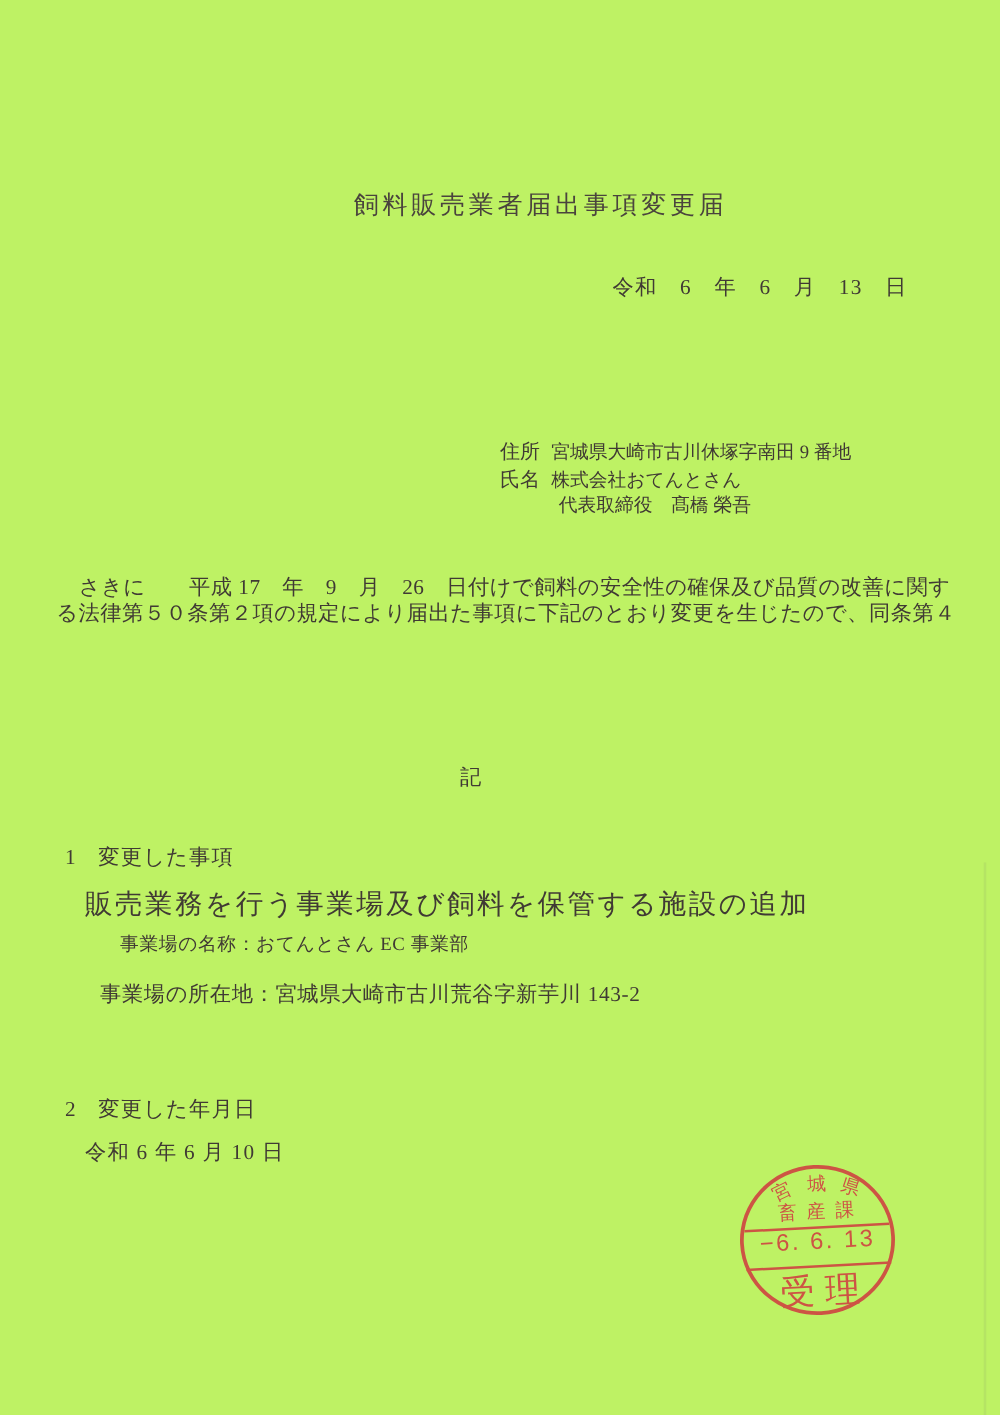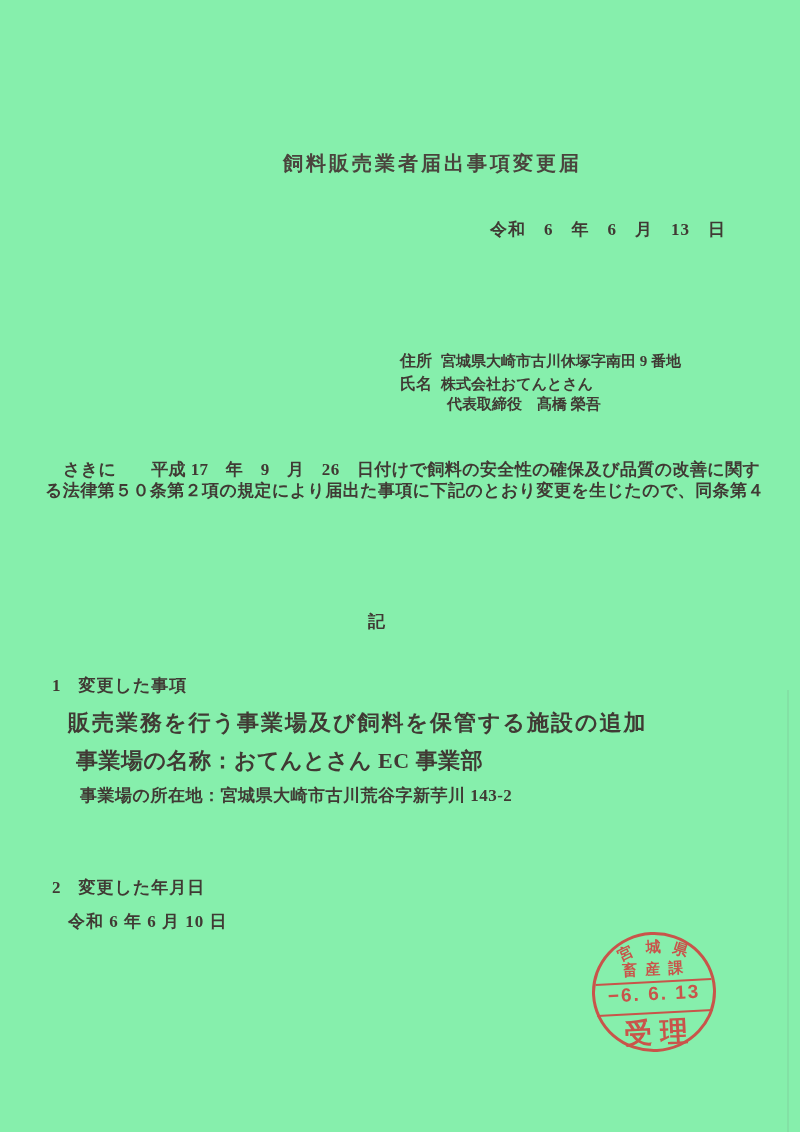--- a/index.html
+++ b/index.html
@@ -1,24 +1,23 @@
 <!DOCTYPE html>
 <html><head>
 <meta charset="utf-8">
 <style>
   html,body{margin:0;padding:0;background:#e9e9e9;}
   .page{
     position:relative;
     width:800px;height:1132px;
     margin:0 auto;
-    background:#86efac;
+    background:#bef264;
     overflow:hidden;
     font-family:"Liberation Serif","DejaVu Serif",serif;
     color:#403a34;
-    font-weight:bold;
   }
   .abs{position:absolute;white-space:nowrap;}
 
   .title{left:283px;top:150px;font-size:20px;letter-spacing:3px;color:#4a443d;}
   .date-line{left:490px;top:218px;font-size:17px;letter-spacing:1px;}
   .addressee{left:88px;top:277px;font-size:17px;letter-spacing:1px;}
 
   .addr-row1{left:400px;top:351px;}
   .addr-row2{left:400px;top:374px;}
   .addr-row3{left:447px;top:395px;font-size:15px;}
@@ -29,21 +28,21 @@
   .body-l1{top:458px;padding-left:18px;}
   .body-l2{top:479px;}
   .body-l3{top:512px;}
 
   .ki{left:368px;top:610px;font-size:17px;letter-spacing:1px;}
 
   .sec-head{font-size:17px;letter-spacing:1px;}
   .sec-num{display:inline-block;margin-right:17px;}
   .s1-head{left:52px;top:674px;}
   .s1-l1{left:68px;top:708px;font-size:22px;letter-spacing:2px;text-align:right;}
-  .s1-l2{left:76px;top:746px;font-size:22px;letter-spacing:0.5px;}
+  .s1-l2{left:96px;top:746px;font-size:15px;letter-spacing:0.5px;}
   .s1-l3{left:80px;top:784px;font-size:17px;letter-spacing:0.5px;}
   .s2-head{left:52px;top:876px;}
   .s2-l1{left:68px;top:910px;font-size:17px;letter-spacing:1px;text-align:center;}
 
   
   .stamp{
     left:592px;top:932px;width:124px;height:120px;
     border:3px solid var(--stamp,#cf4742);
     border-radius:50%;
     transform:rotate(-3deg);

